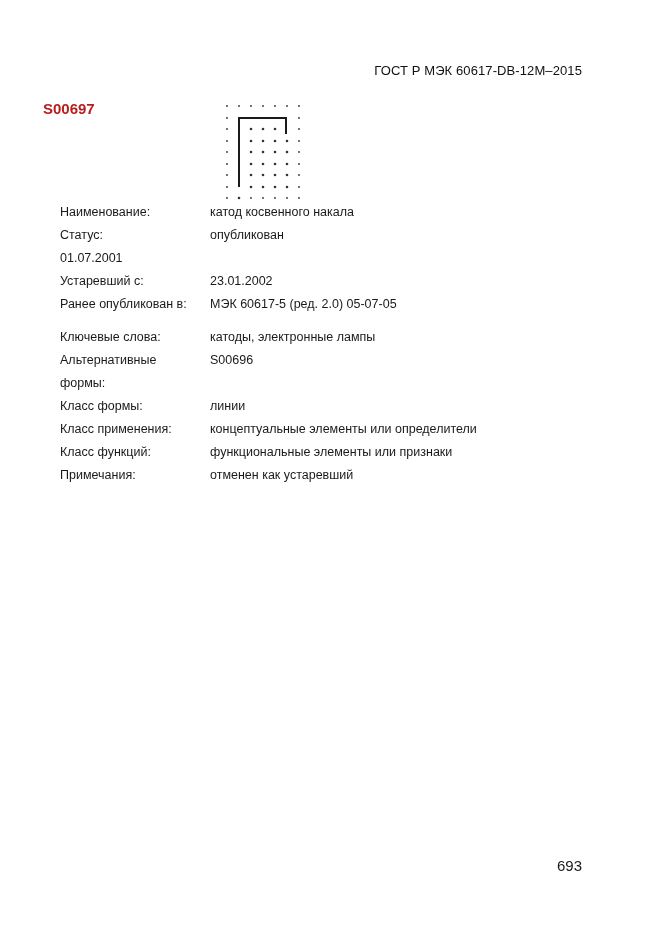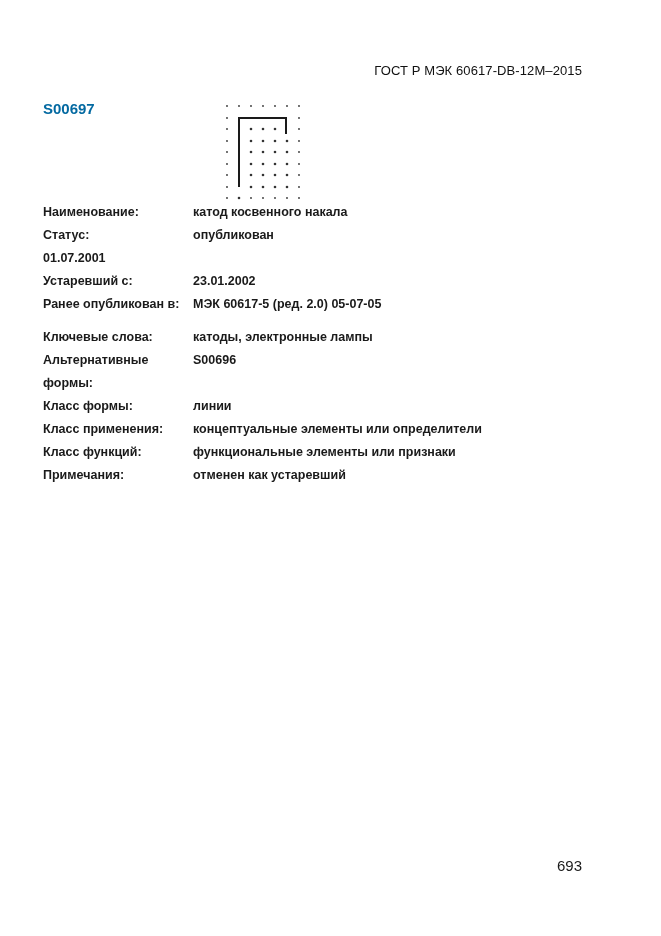--- a/index.html
+++ b/index.html
@@ -23,35 +23,34 @@
       font-weight: normal;
       letter-spacing: 0.1px;
       color: #111;
     }
     .symbol-id {
       position: absolute;
       top: 100px;
       left: 43px;
       font-size: 15px;
       font-weight: bold;
-      color: #0369a1;
+      color: #b91c1c;
     }
     .symbol-graphic {
       position: absolute;
       left: 220px;
       top: 98px;
       width: 90px;
       height: 108px;
     }
     .fields {
       position: absolute;
-      left: 43px;
+      left: 60px;
       top: 203px;
       width: 560px;
-      font-weight: bold;
     }
     .row {
       display: flex;
       height: 23px;
       line-height: 18px;
       font-size: 12.5px;
     }
     .row .label {
       width: 150px;
       flex: 0 0 150px;

